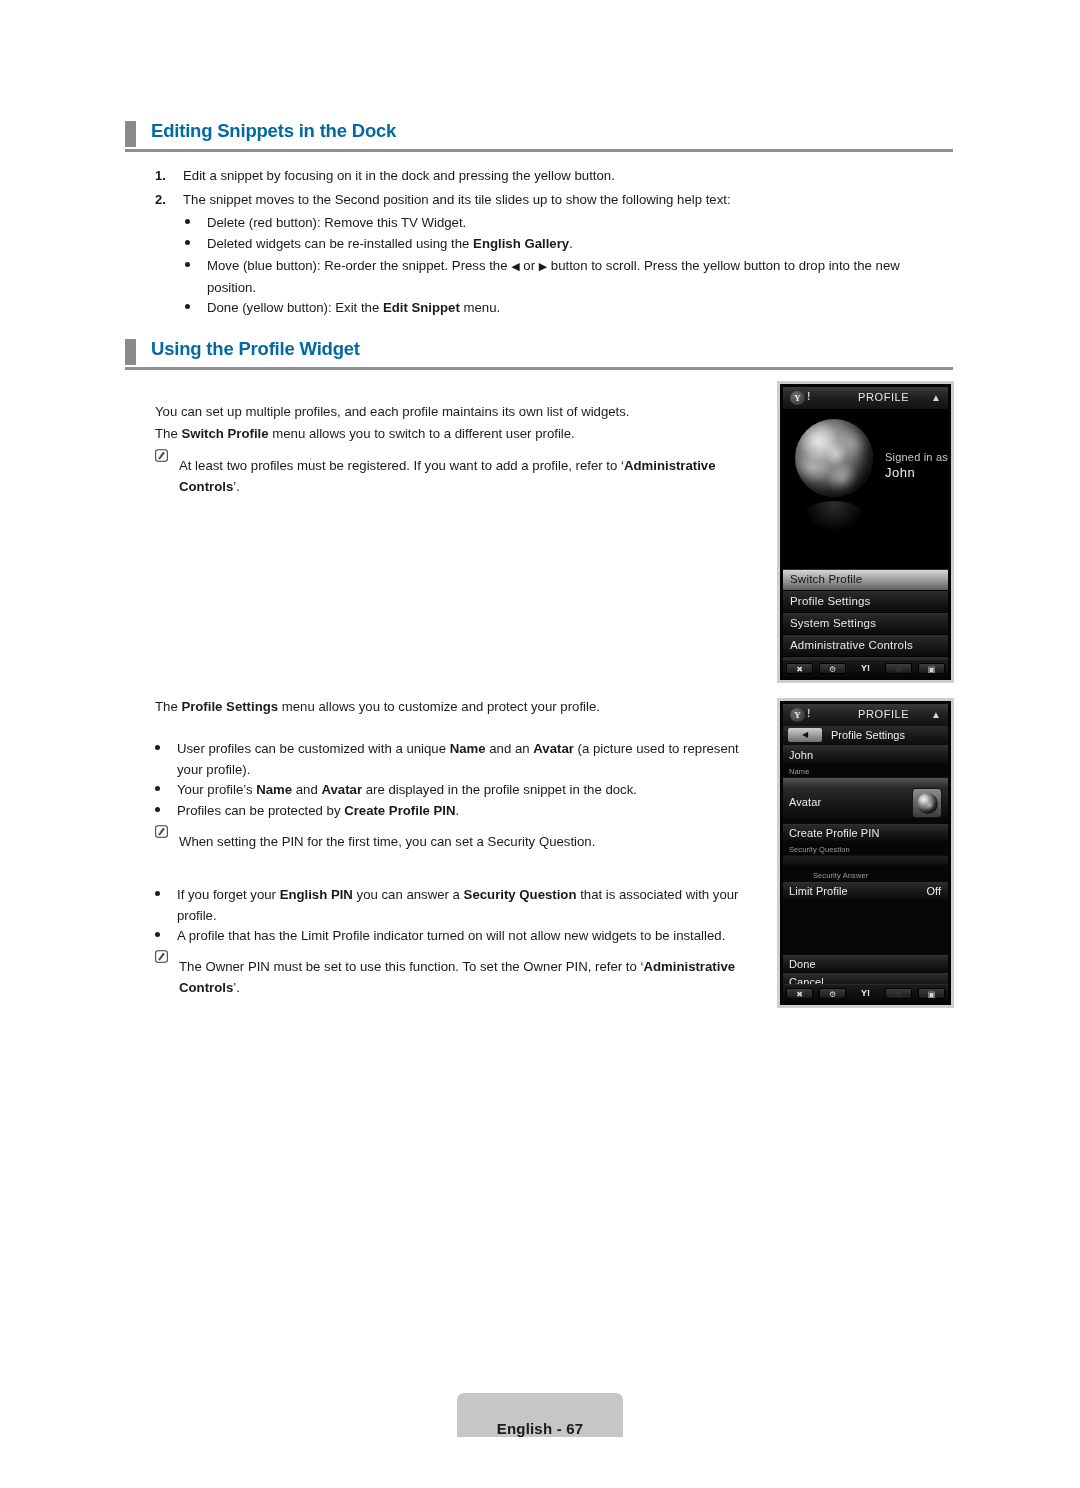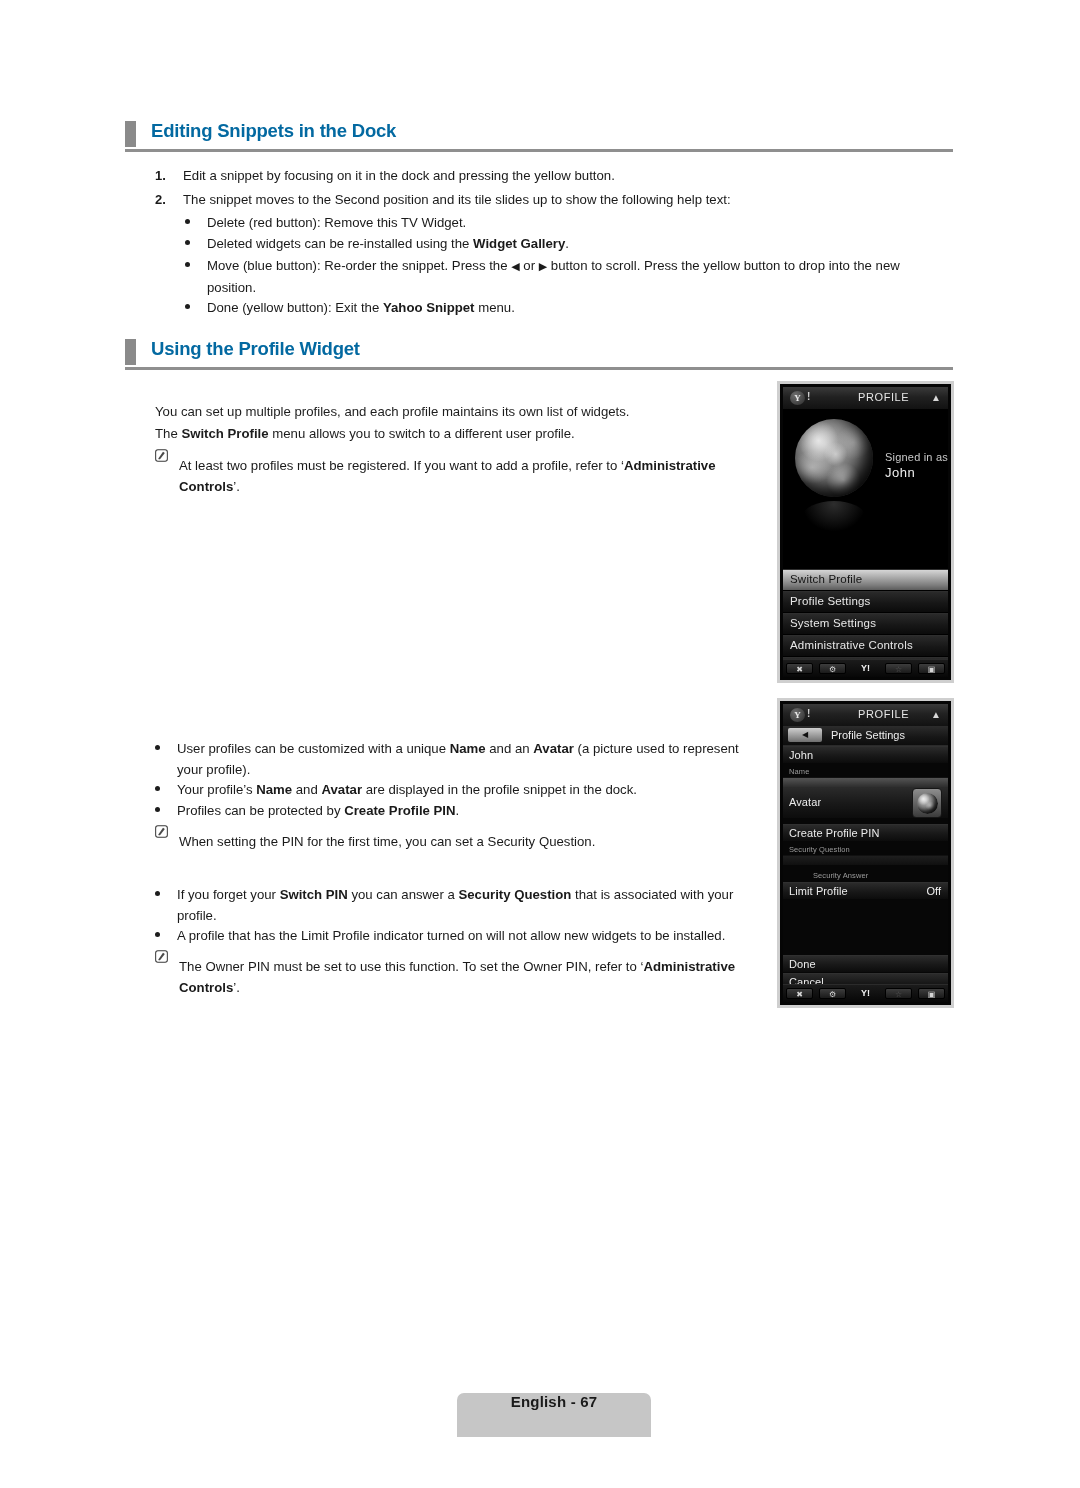--- a/index.html
+++ b/index.html
@@ -124,26 +124,26 @@
     top: 10px;
   }
 
   .arrowglyph { font-size: 11px; }
 
   
   .footer {
     position: absolute;
     left: 457px;
     top: 1393px;
-    width: 194px;
+    width: 166px;
     height: 44px;
     background: #c6c6c6;
     border-radius: 7px 7px 0 0;
     display: flex;
-    align-items: flex-start;
+    align-items: flex-end;
     justify-content: center;
   }
   .footer .flabel {
     font-size: 15px;
     font-weight: bold;
     color: #1a1a1a;
     letter-spacing: 0.2px;
   }
 
   
@@ -418,29 +418,29 @@
     <span class="num">2.</span>
     <span class="ntext">The snippet moves to the Second position and its tile slides up to show the following help text:</span>
   </div>
 
   <div class="bulrow" style="left:185px; top:212px; width:760px;">
     <span class="dot"></span>
     <span class="btext">Delete (red button): Remove this TV Widget.</span>
   </div>
   <div class="bulrow" style="left:185px; top:233px; width:760px;">
     <span class="dot"></span>
-    <span class="btext">Deleted widgets can be re-installed using the <b>Widget Gallery</b>.</span>
+    <span class="btext">Deleted widgets can be re-installed using the <b>English Gallery</b>.</span>
   </div>
   <div class="bulrow" style="left:185px; top:255px; width:765px;">
     <span class="dot"></span>
     <span class="btext">Move (blue button): Re-order the snippet. Press the <span class="arrowglyph">◀</span> or <span class="arrowglyph">▶</span> button to scroll. Press the yellow button to drop into the new position.</span>
   </div>
   <div class="bulrow" style="left:185px; top:297px; width:760px;">
     <span class="dot"></span>
-    <span class="btext">Done (yellow button): Exit the <b>Yahoo Snippet</b> menu.</span>
+    <span class="btext">Done (yellow button): Exit the <b>Edit Snippet</b> menu.</span>
   </div>
 
   <div class="heading" style="top:338px;">
     <div class="bar"></div>
     <div class="htext">Using the Profile Widget</div>
     <div class="hrule"></div>
   </div>
 
   <div class="txt" style="left:155px; top:401px; width:600px;">You can set up multiple profiles, and each profile maintains its own list of widgets.</div>
   <div class="txt" style="left:155px; top:423px; width:620px;">The <b>Switch Profile</b> menu allows you to switch to a different user profile.</div>
@@ -449,20 +449,21 @@
     <span class="nicon">
       <svg viewBox="0 0 14 14" width="13" height="13" aria-hidden="true">
         <rect x="0.7" y="0.7" width="12.6" height="12.6" rx="2.4" ry="2.4" fill="none" stroke="#3a3a3a" stroke-width="1.1"></rect>
         <path d="M3.4 10.4 L8.6 3.0 L10.6 4.4 L5.4 11.0 Z" fill="#4a4a4a"></path>
         <path d="M3.4 10.4 L4.1 11.0 L5.4 11.0 Z" fill="#2a2a2a"></path>
       </svg>
     </span>
     <span class="ntxt">At least two profiles must be registered. If you want to add a profile, refer to ‘<b>Administrative Controls</b>’.</span>
   </div>
 
+  <div class="txt" style="left:155px; top:696px; width:610px;">The <b>Profile Settings</b> menu allows you to customize and protect your profile.</div>
 
   <div class="bulrow" style="left:155px; top:738px; width:600px;">
     <span class="dot"></span>
     <span class="btext">User profiles can be customized with a unique <b>Name</b> and an <b>Avatar</b> (a picture used to represent your profile).</span>
   </div>
   <div class="bulrow" style="left:155px; top:779px; width:620px;">
     <span class="dot"></span>
     <span class="btext">Your profile’s <b>Name</b> and <b>Avatar</b> are displayed in the profile snippet in the dock.</span>
   </div>
   <div class="bulrow" style="left:155px; top:800px; width:620px;">
@@ -476,21 +477,21 @@
         <path d="M3.4 10.4 L8.6 3.0 L10.6 4.4 L5.4 11.0 Z" fill="#4a4a4a"></path>
         <path d="M3.4 10.4 L4.1 11.0 L5.4 11.0 Z" fill="#2a2a2a"></path>
       </svg>
     </span>
     <span class="ntxt">When setting the PIN for the first time, you can set a Security Question.</span>
   </div>
 
 
   <div class="bulrow" style="left:155px; top:884px; width:620px;">
     <span class="dot"></span>
-    <span class="btext">If you forget your <b>Switch PIN</b> you can answer a <b>Security Question</b> that is associated with your profile.</span>
+    <span class="btext">If you forget your <b>English PIN</b> you can answer a <b>Security Question</b> that is associated with your profile.</span>
   </div>
   <div class="bulrow" style="left:155px; top:925px; width:640px;">
     <span class="dot"></span>
     <span class="btext">A profile that has the Limit Profile indicator turned on will not allow new widgets to be installed.</span>
   </div>
   <div class="noterow" style="left:155px; top:946px; width:625px;">
     <span class="nicon">
       <svg viewBox="0 0 14 14" width="13" height="13" aria-hidden="true">
         <rect x="0.7" y="0.7" width="12.6" height="12.6" rx="2.4" ry="2.4" fill="none" stroke="#3a3a3a" stroke-width="1.1"></rect>
         <path d="M3.4 10.4 L8.6 3.0 L10.6 4.4 L5.4 11.0 Z" fill="#4a4a4a"></path>

